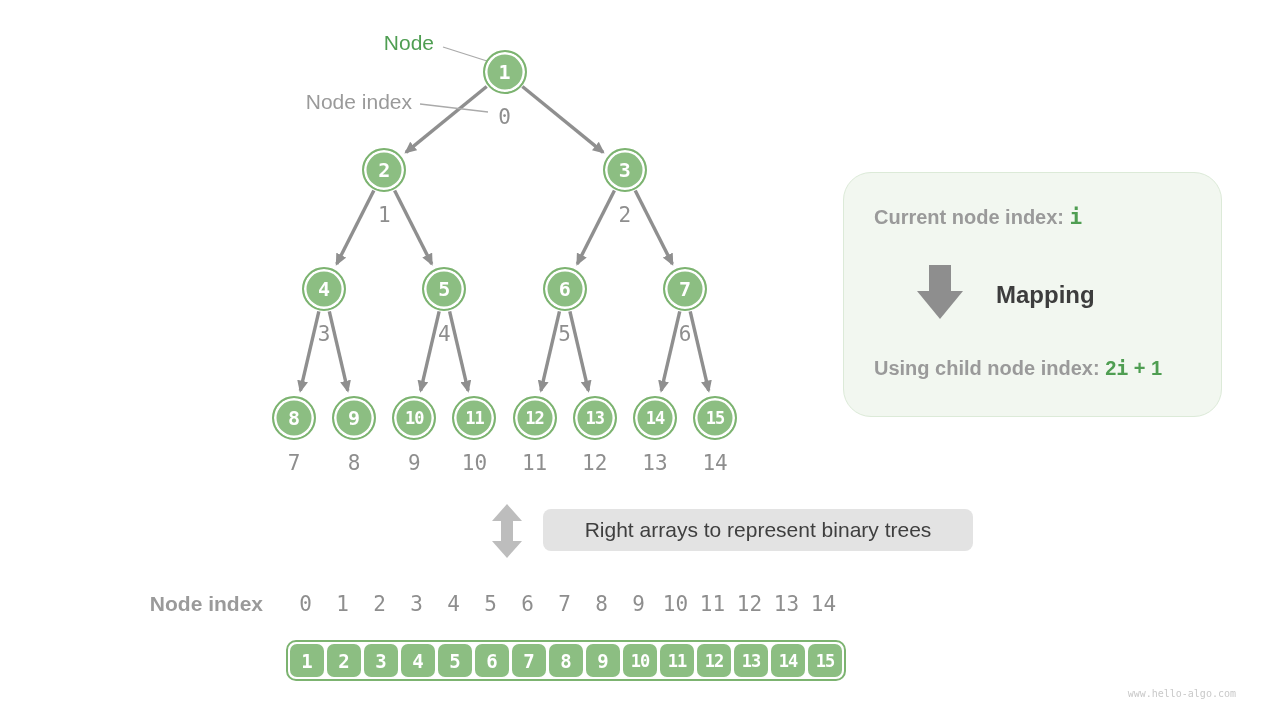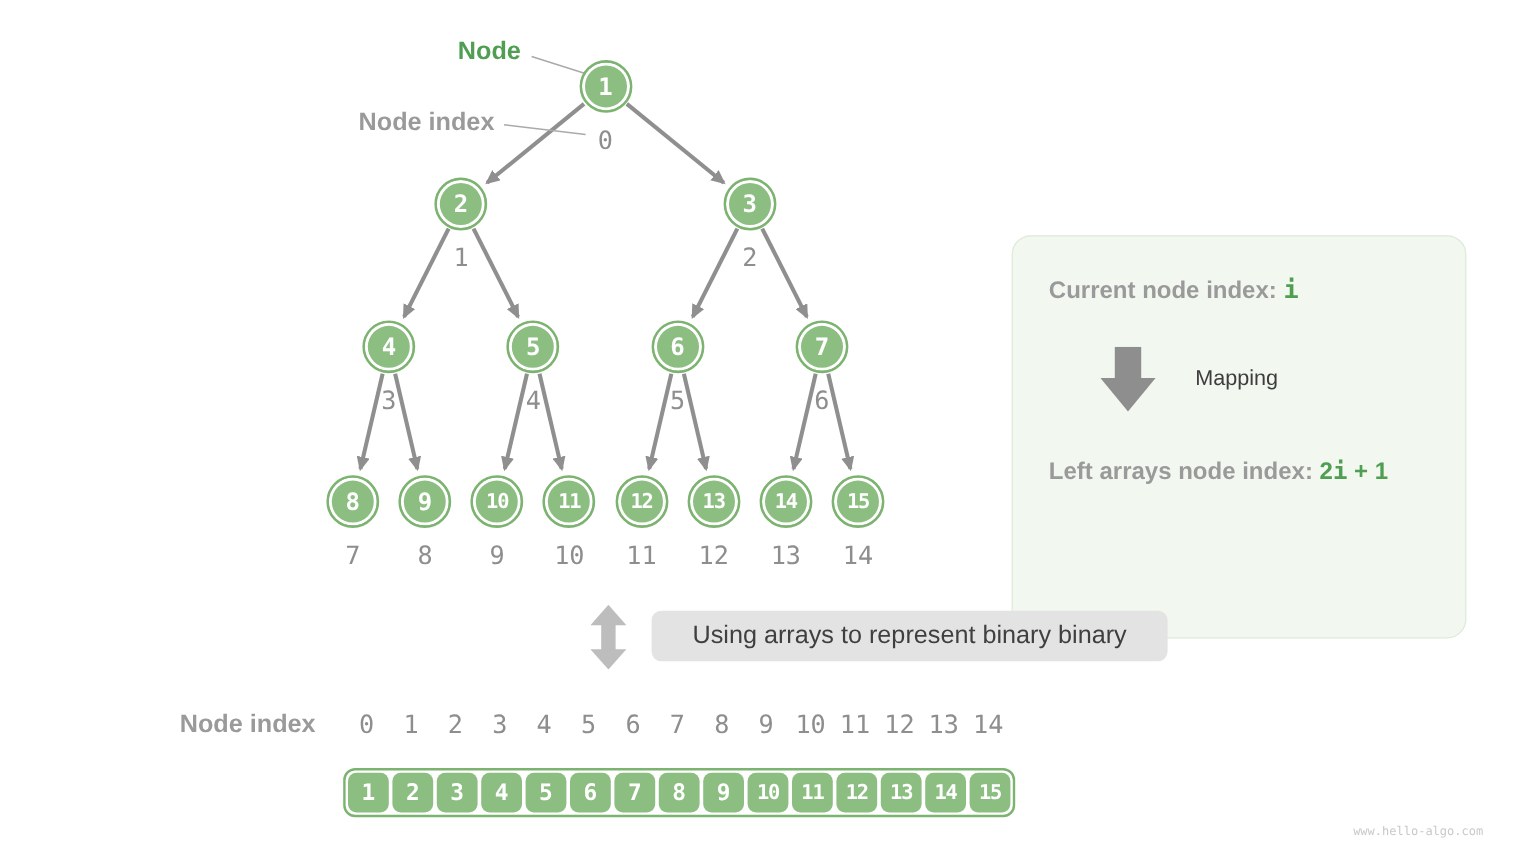--- a/index.html
+++ b/index.html
@@ -32,34 +32,34 @@
     box-shadow:inset 0 0 0 2.5px #ffffff;
     display:flex;align-items:center;justify-content:center;
     color:#ffffff;font-family:"DejaVu Sans Mono",monospace;font-weight:bold;font-size:20px;
     box-sizing:border-box;
   }
   .tree-node.two{font-size:17px;letter-spacing:-1px;}
   .tree-index{
     position:absolute;width:48px;text-align:center;
     font-family:"DejaVu Sans Mono",monospace;font-size:21px;color:var(--index-gray);
   }
-  .pointer-label{position:absolute;font-weight:bold;font-size:21px;text-align:right;}
+  .pointer-label{position:absolute;font-weight:normal;font-size:21px;text-align:right;}
   .pointer-label.green{color:var(--label-green);}
   .pointer-label.gray{color:var(--gray-label);}
 
   
   .panel{
-    position:absolute;left:843px;top:172px;width:379px;height:336px;box-sizing:border-box;
-    background:var(--panel-bg);border:1.5px solid var(--panel-border);border-radius:16px;margin-top:24px;
+    position:absolute;left:843px;top:172px;width:379px;height:245px;box-sizing:border-box;
+    background:var(--panel-bg);border:1.5px solid var(--panel-border);border-radius:28px;
   }
   .panel-line{position:absolute;left:30px;white-space:nowrap;font-weight:bold;font-size:20px;color:var(--gray-label);}
   .panel-line .code{font-family:"DejaVu Sans Mono",monospace;color:var(--label-green);font-weight:bold;font-size:21px;}
   .panel-line .formula{color:var(--label-green);font-weight:bold;text-align:right;}
   .panel-line .formula .code{font-size:20px;}
-  .mapping-text{position:absolute;left:152px;top:108px;font-weight:normal;font-size:18px;color:var(--dark);}
+  .mapping-text{position:absolute;left:152px;top:108px;font-weight:bold;font-size:24px;color:var(--dark);}
   .block-arrow{position:absolute;left:73px;top:92px;}
 
   
   .caption-pill{
     position:absolute;left:543px;top:509px;width:430px;height:42px;line-height:42px;
     background:var(--caption-bg);border-radius:8px;text-align:center;
     font-size:21px;color:var(--caption-text);
   }
   .updown-arrow{position:absolute;left:492px;top:504px;}
 
@@ -158,30 +158,30 @@
   <div class="panel">
     <div class="panel-line" style="top:32px;">
       <span>Current node index</span><span>: </span><span class="code">i</span>
     </div>
     <svg class="block-arrow" width="48" height="56">
       <rect x="12" y="0" width="22" height="28" fill="#8e8e8e"></rect>
       <polygon points="0,26 46,26 23,54" fill="#8e8e8e"></polygon>
     </svg>
     <div class="mapping-text">Mapping</div>
     <div class="panel-line" style="top:183px;">
-      <span>Left arrays node index</span><span>: </span><span class="formula"><span>2</span><span class="code">i</span><span> + 1</span></span>
+      <span>Using child node index</span><span>: </span><span class="formula"><span>2</span><span class="code">i</span><span> + 1</span></span>
     </div>
   </div>
 
   <svg class="updown-arrow" width="30" height="54">
     <polygon points="15,0 0,17 30,17" fill="#bdbdbd"></polygon>
     <rect x="9" y="15" width="12" height="24" fill="#bdbdbd"></rect>
     <polygon points="0,37 30,37 15,54" fill="#bdbdbd"></polygon>
   </svg>
-  <div class="caption-pill">Using arrays to represent binary binary</div>
+  <div class="caption-pill">Right arrays to represent binary trees</div>
 
   <div class="row-label gray" style="top:592px;">Node index</div>
   <div class="index-row" id="index-row">
       <div class="slot">0</div>
       <div class="slot">1</div>
       <div class="slot">2</div>
       <div class="slot">3</div>
       <div class="slot">4</div>
       <div class="slot">5</div>
       <div class="slot">6</div>

